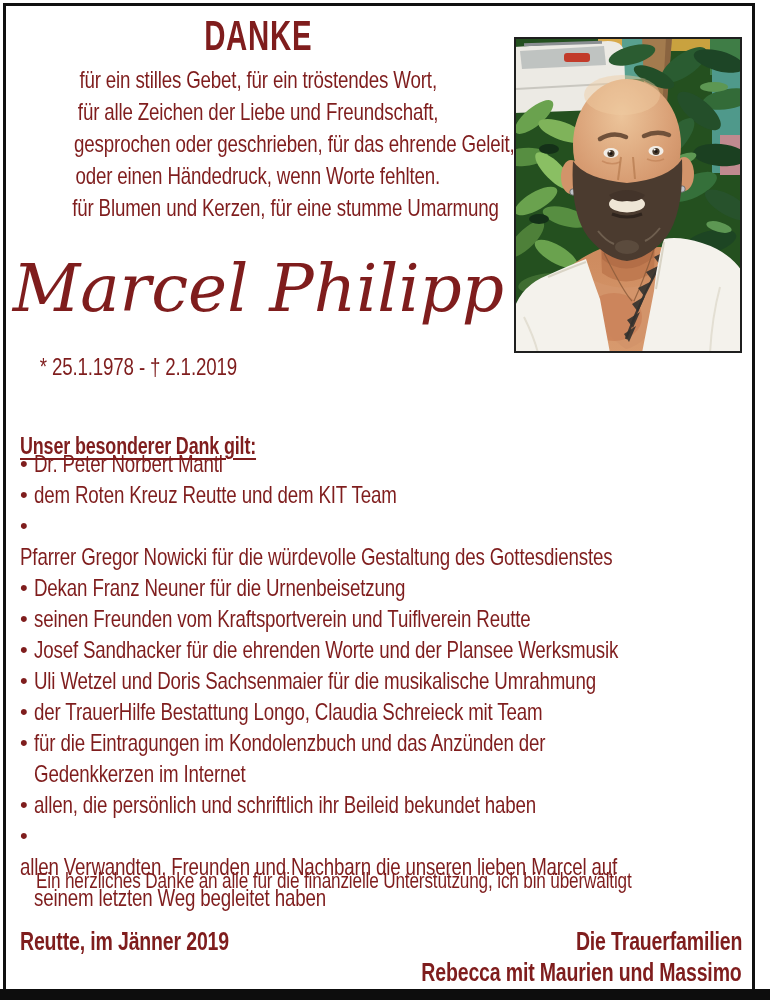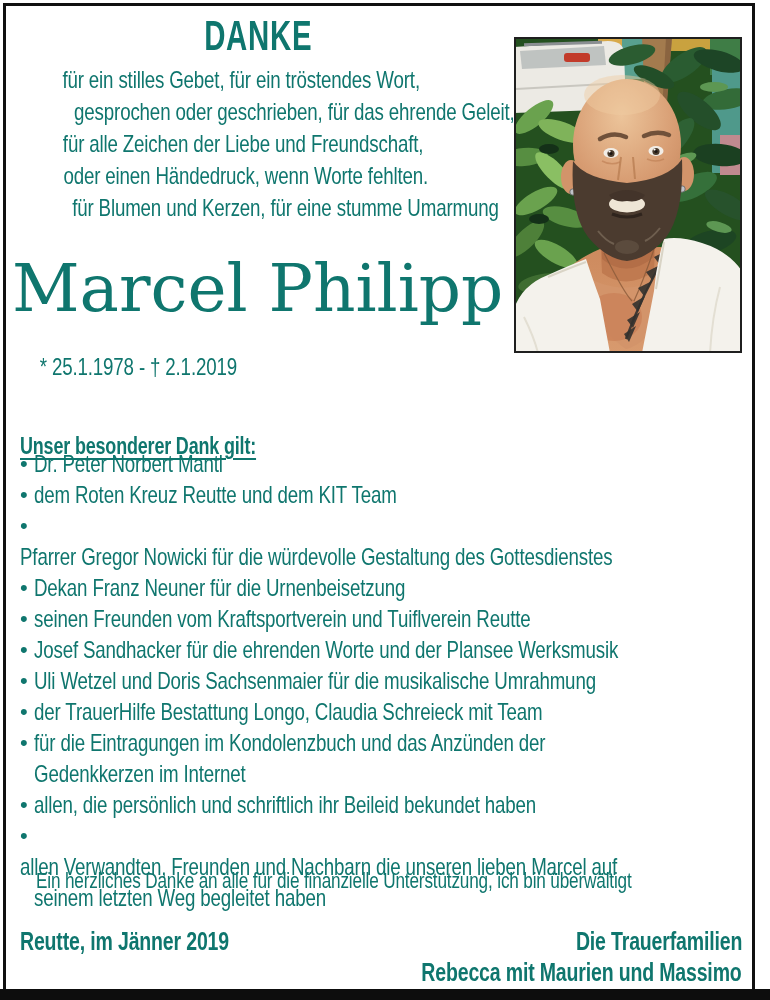--- a/index.html
+++ b/index.html
@@ -1,38 +1,38 @@
 <!DOCTYPE html>
 <html><head>
 <meta charset="utf-8">
 <style>
   html,body { margin:0; padding:0; background:#ffffff; }
   .page {
     position:relative; width:770px; height:1000px;
     background:#ffffff; overflow:hidden;
     font-family:"Liberation Sans", sans-serif;
-    color:#0f766e;
+    color:#7f1d1d;
   }
   .frame {
     position:absolute; left:3px; top:3px; width:752px; height:986px;
     border:3px solid #101010; border-bottom:none; box-sizing:border-box;
   }
   .bottom-strip { position:absolute; left:0; right:0; top:989px; height:11px; background:#0d0d0d; }
 
   .cond { display:inline-block; white-space:nowrap; transform:scaleX(.78); transform-origin:50% 50%; letter-spacing:-0.2px; }
   .from-left  { transform-origin:0 50%; }
   .from-right { transform-origin:100% 50%; }
 
   .title-block { position:absolute; left:12px; top:14px; width:492px; text-align:center; font-size:42px; font-weight:700; line-height:44px; }
   .title-block .cond { transform:scaleX(.7); letter-spacing:1px; }
 
-  .intro { position:absolute; left:12px; top:64px; width:492px; font-size:24px; line-height:32px; }
-
-  .name-block { position:absolute; left:12px; top:234px; width:492px; text-align:left;
-    font-family:"DejaVu Serif", serif; font-weight:400;
+  .intro { position:absolute; left:12px; top:64px; width:492px; text-align:center; font-size:24px; line-height:32px; }
+
+  .name-block { position:absolute; left:12px; top:234px; width:492px; text-align:right;
+    font-family:"DejaVu Serif", serif; font-style:italic; font-weight:400;
     font-size:66px; line-height:110px; }
 
   .dates { position:absolute; left:12px; top:352px; width:492px; text-align:left; font-size:24px; line-height:30px; }
 
   .section-heading { position:absolute; left:20px; top:411px; font-size:23px; font-weight:700; line-height:30px;margin-top:20px; }
   .section-heading .cond { text-decoration:underline; text-decoration-thickness:2px; text-underline-offset:4px; }
 
   .bullets { position:absolute; left:20px; top:448px; font-size:24px; line-height:31px; }
   .bullet-row .dot { display:inline-block; width:14px; font-size:22px; vertical-align:top; }
   .bullet-cont { padding-left:14px; }
@@ -50,22 +50,22 @@
 
 <div class="page">
   <div class="frame"></div>
 
   <div class="title-block">
     <span class="cond">DANKE</span>
   </div>
 
   <div class="intro">
     <div><span class="cond">für ein stilles Gebet, für ein tröstendes Wort,</span></div>
+    <div><span class="cond">für alle Zeichen der Liebe und Freundschaft,</span></div>
     <div><span class="cond">gesprochen oder geschrieben, für das ehrende Geleit,</span></div>
-    <div><span class="cond">für alle Zeichen der Liebe und Freundschaft,</span></div>
     <div><span class="cond">oder einen Händedruck, wenn Worte fehlten.</span></div>
     <div><span class="cond">für Blumen und Kerzen, für eine stumme Umarmung</span></div>
   </div>
 
   <div class="name-block">Marcel Philipp</div>
 
   <div class="dates">
     <span class="cond">* 25.1.1978 - † 2.1.2019</span>
   </div>
 

